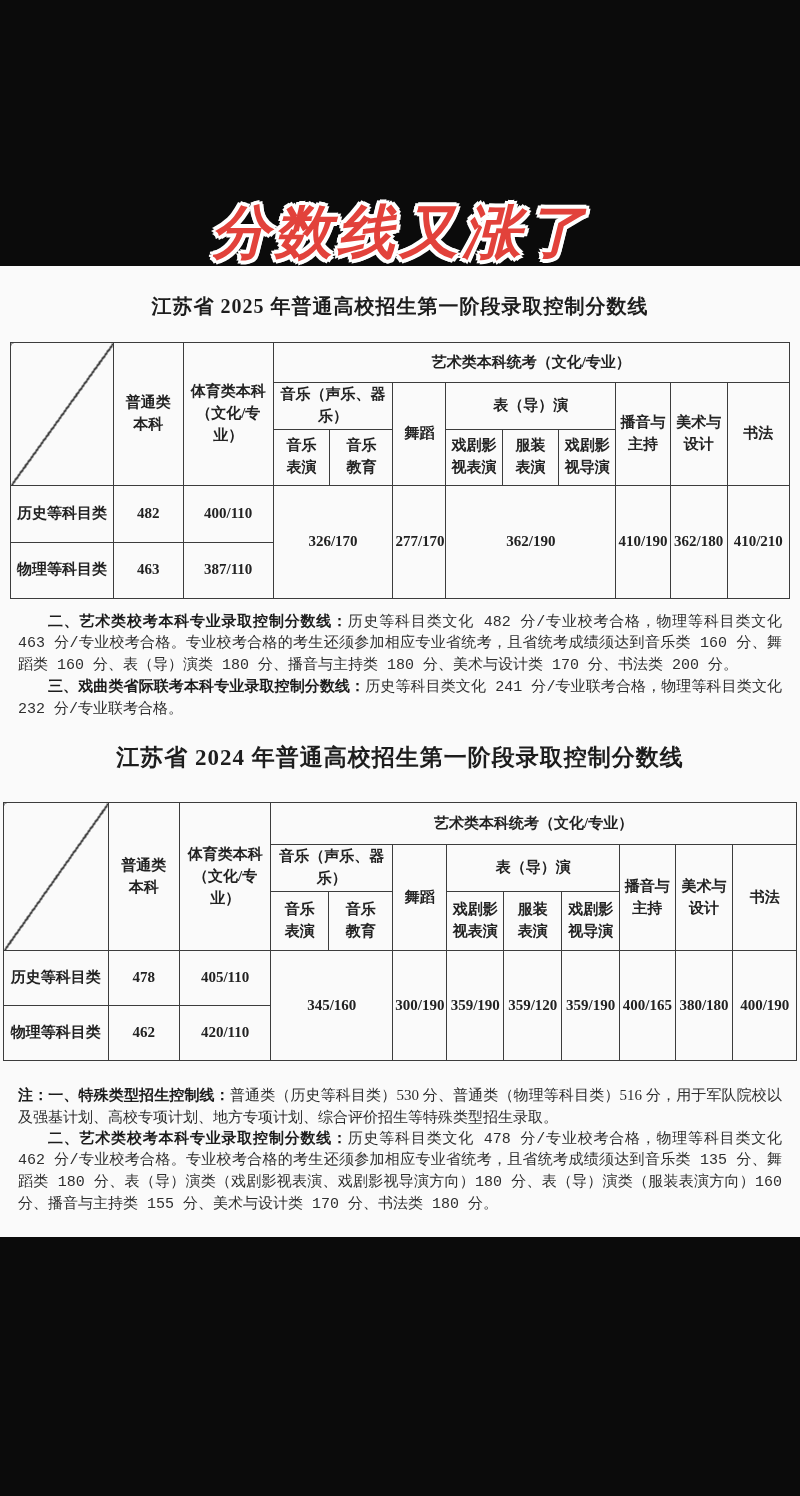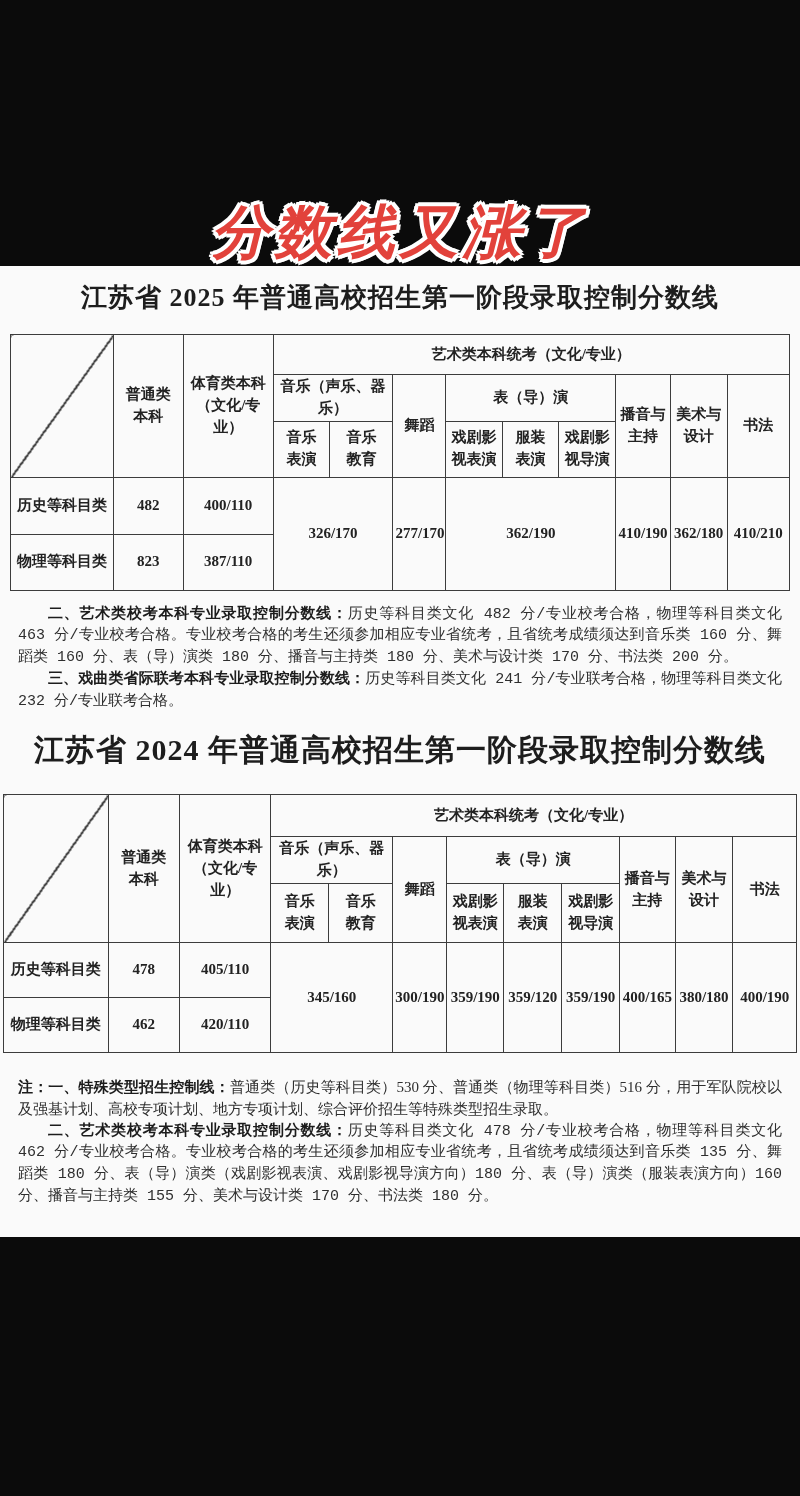--- a/index.html
+++ b/index.html
@@ -50,22 +50,22 @@
     background:var(--page-bg);
     overflow:hidden;
     color:var(--text);
   }
   .doc-title{
     text-align:center;
     font-weight:bold;
     color:#1d1d1d;
     letter-spacing:1px;
   }
-  .doc-title.y2025{font-size:26px;line-height:30px;margin-top:17px;}
-  .doc-title.y2024{font-size:30px;line-height:34px;margin-top:21px;}
+  .doc-title.y2025{font-size:20px;line-height:30px;margin-top:25px;}
+  .doc-title.y2024{font-size:23px;line-height:34px;margin-top:21px;}
 
   table.score-table{
     border-collapse:collapse;
     table-layout:fixed;
     font-weight:bold;
     color:#222;
   }
   .t2025{width:780px;margin:21px 10px 0 10px;}
   .t2024{width:794px;margin:27px 3px 0 3px;}
   .score-table td{
@@ -177,21 +177,21 @@
           <td>400/110</td>
           <td colspan="2" rowspan="2">326/170</td>
           <td rowspan="2">277/170</td>
           <td colspan="3" rowspan="2">362/190</td>
           <td rowspan="2">410/190</td>
           <td rowspan="2">362/180</td>
           <td rowspan="2">410/210</td>
         </tr>
         <tr class="dr2">
           <td>物理等科目类</td>
-          <td>823</td>
+          <td>463</td>
           <td>387/110</td>
         </tr>
       </tbody>
     </table>
 
     <div class="notes notes-2025">
       <p class="note indent"><b>二、艺术类校考本科专业录取控制分数线：</b><span>历史等科目类文化 482 分/专业校考合格，物理等科目类文化 463 分/专业校考合格。专业校考合格的考生还须参加相应专业省统考，且省统考成绩须达到音乐类 160 分、舞蹈类 160 分、表（导）演类 180 分、播音与主持类 180 分、美术与设计类 170 分、书法类 200 分。</span></p>
       <p class="note indent"><b>三、戏曲类省际联考本科专业录取控制分数线：</b><span>历史等科目类文化 241 分/专业联考合格，物理等科目类文化 232 分/专业联考合格。</span></p>
     </div>
 

